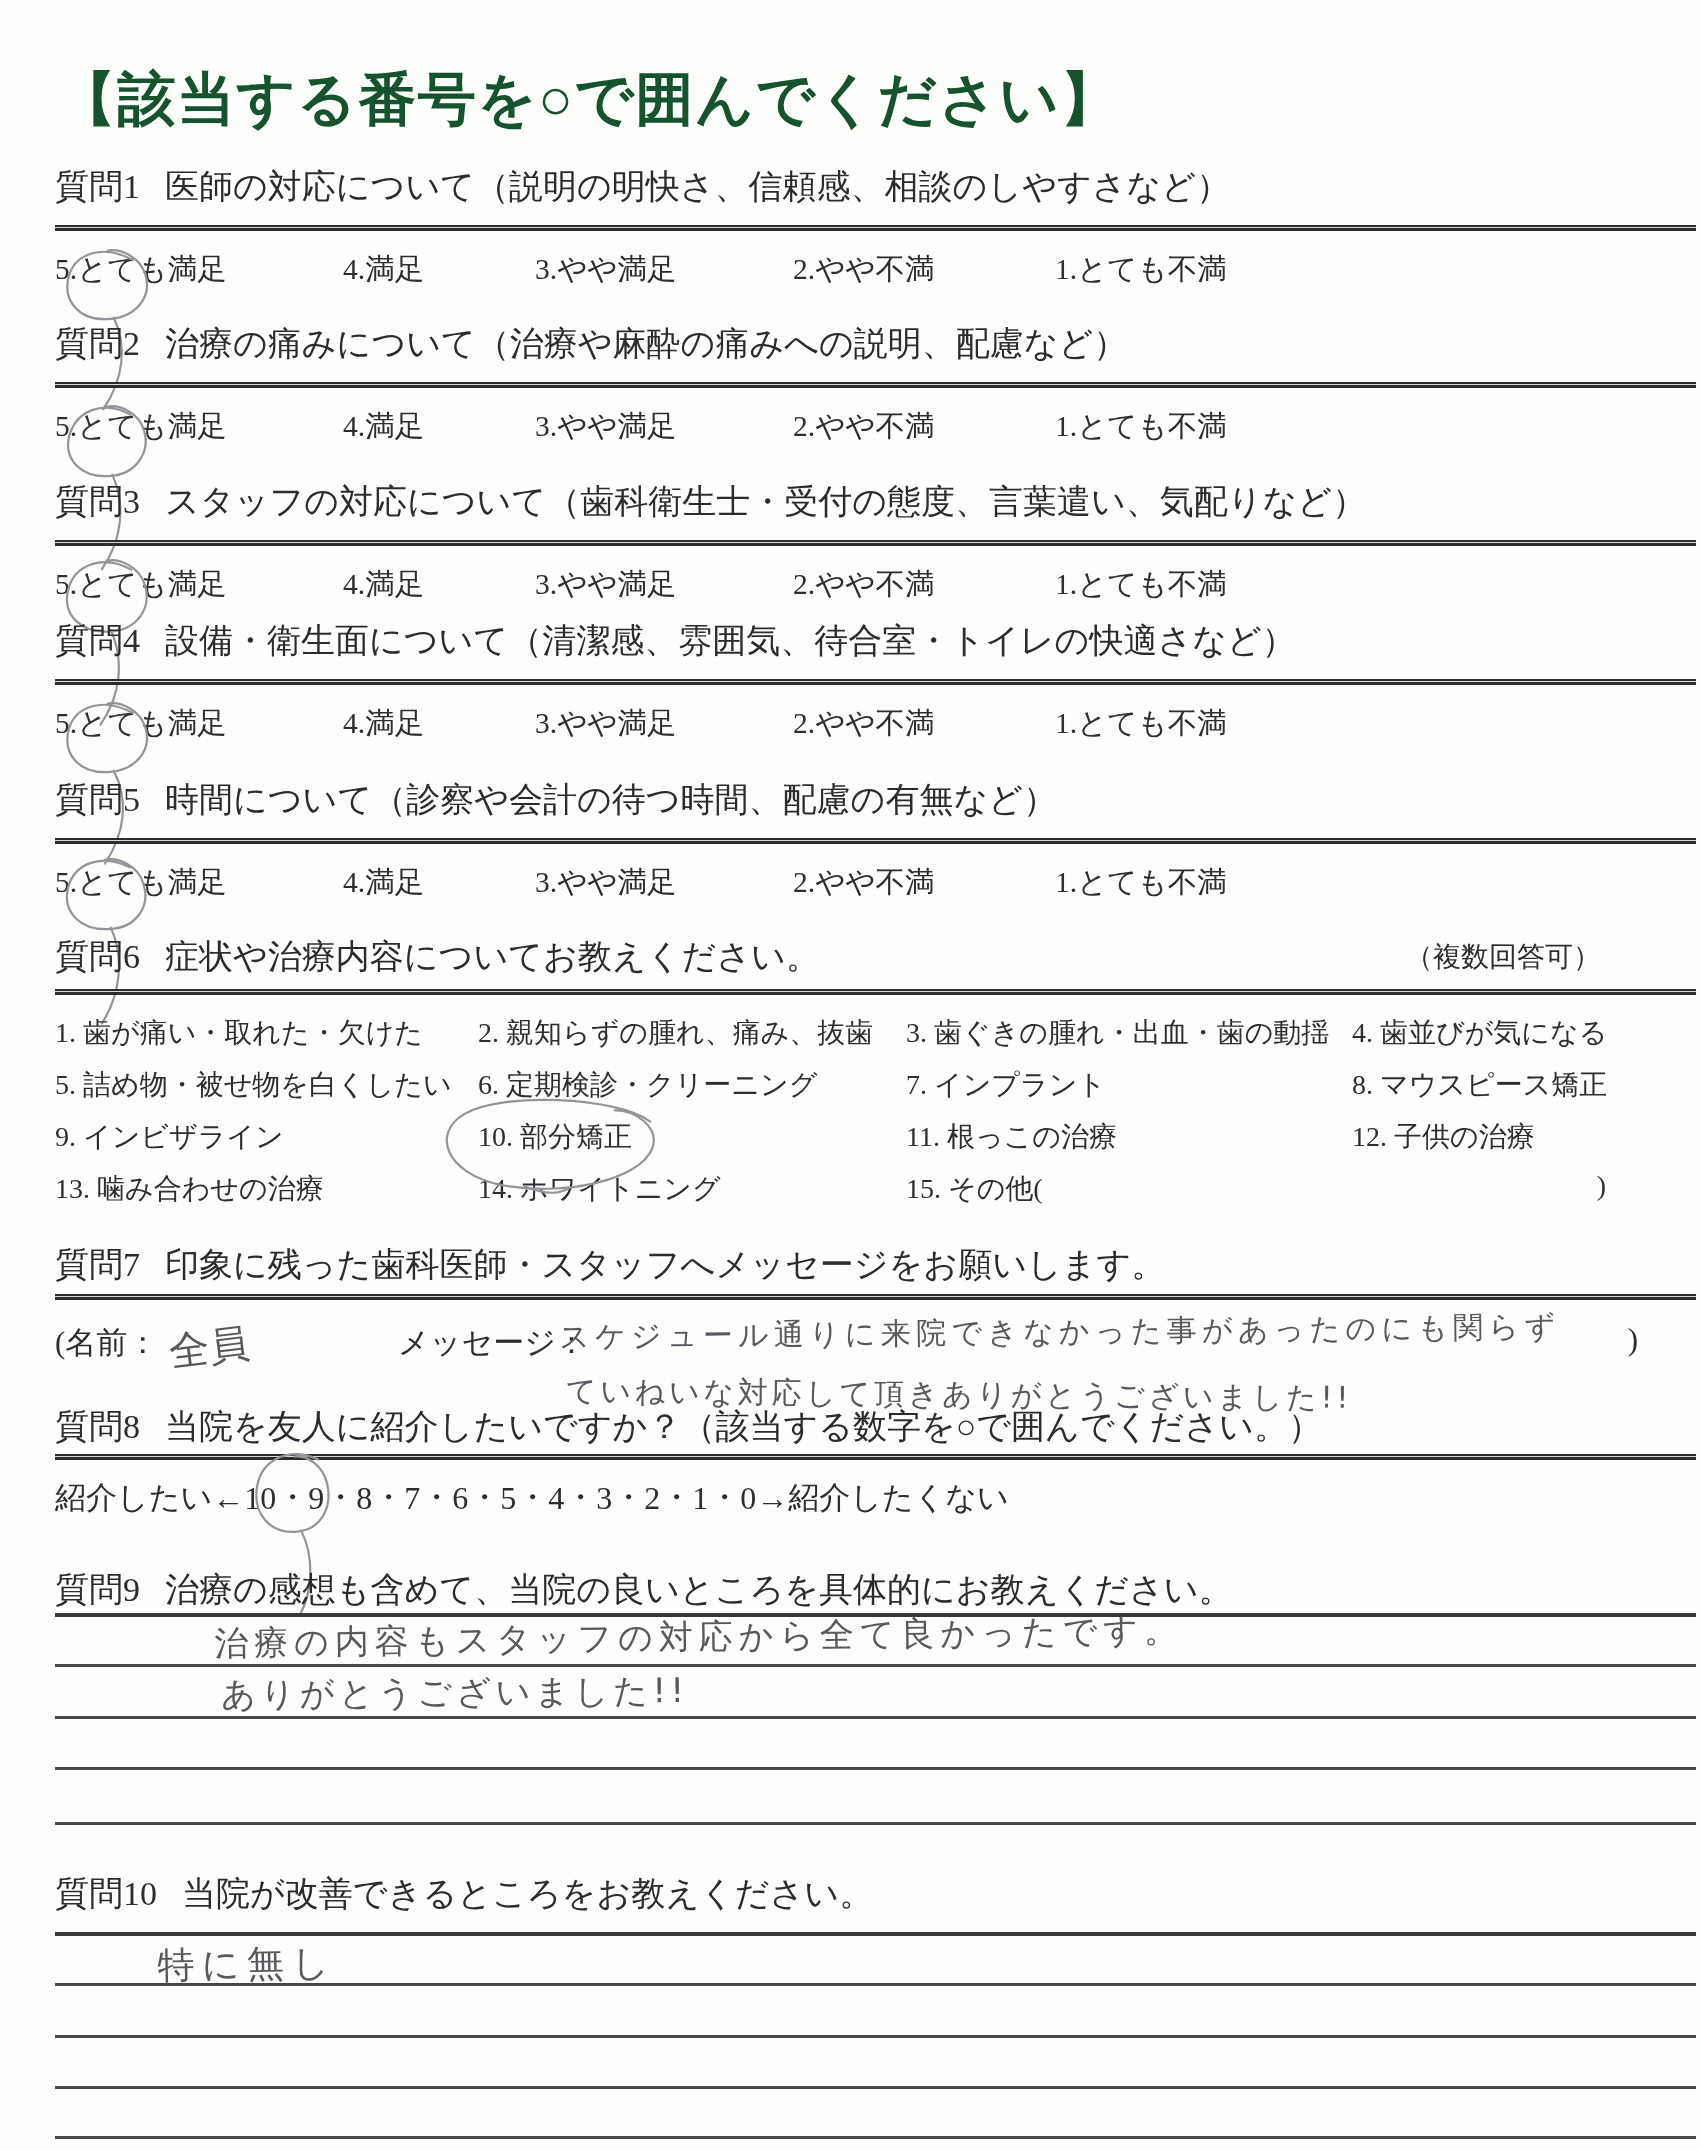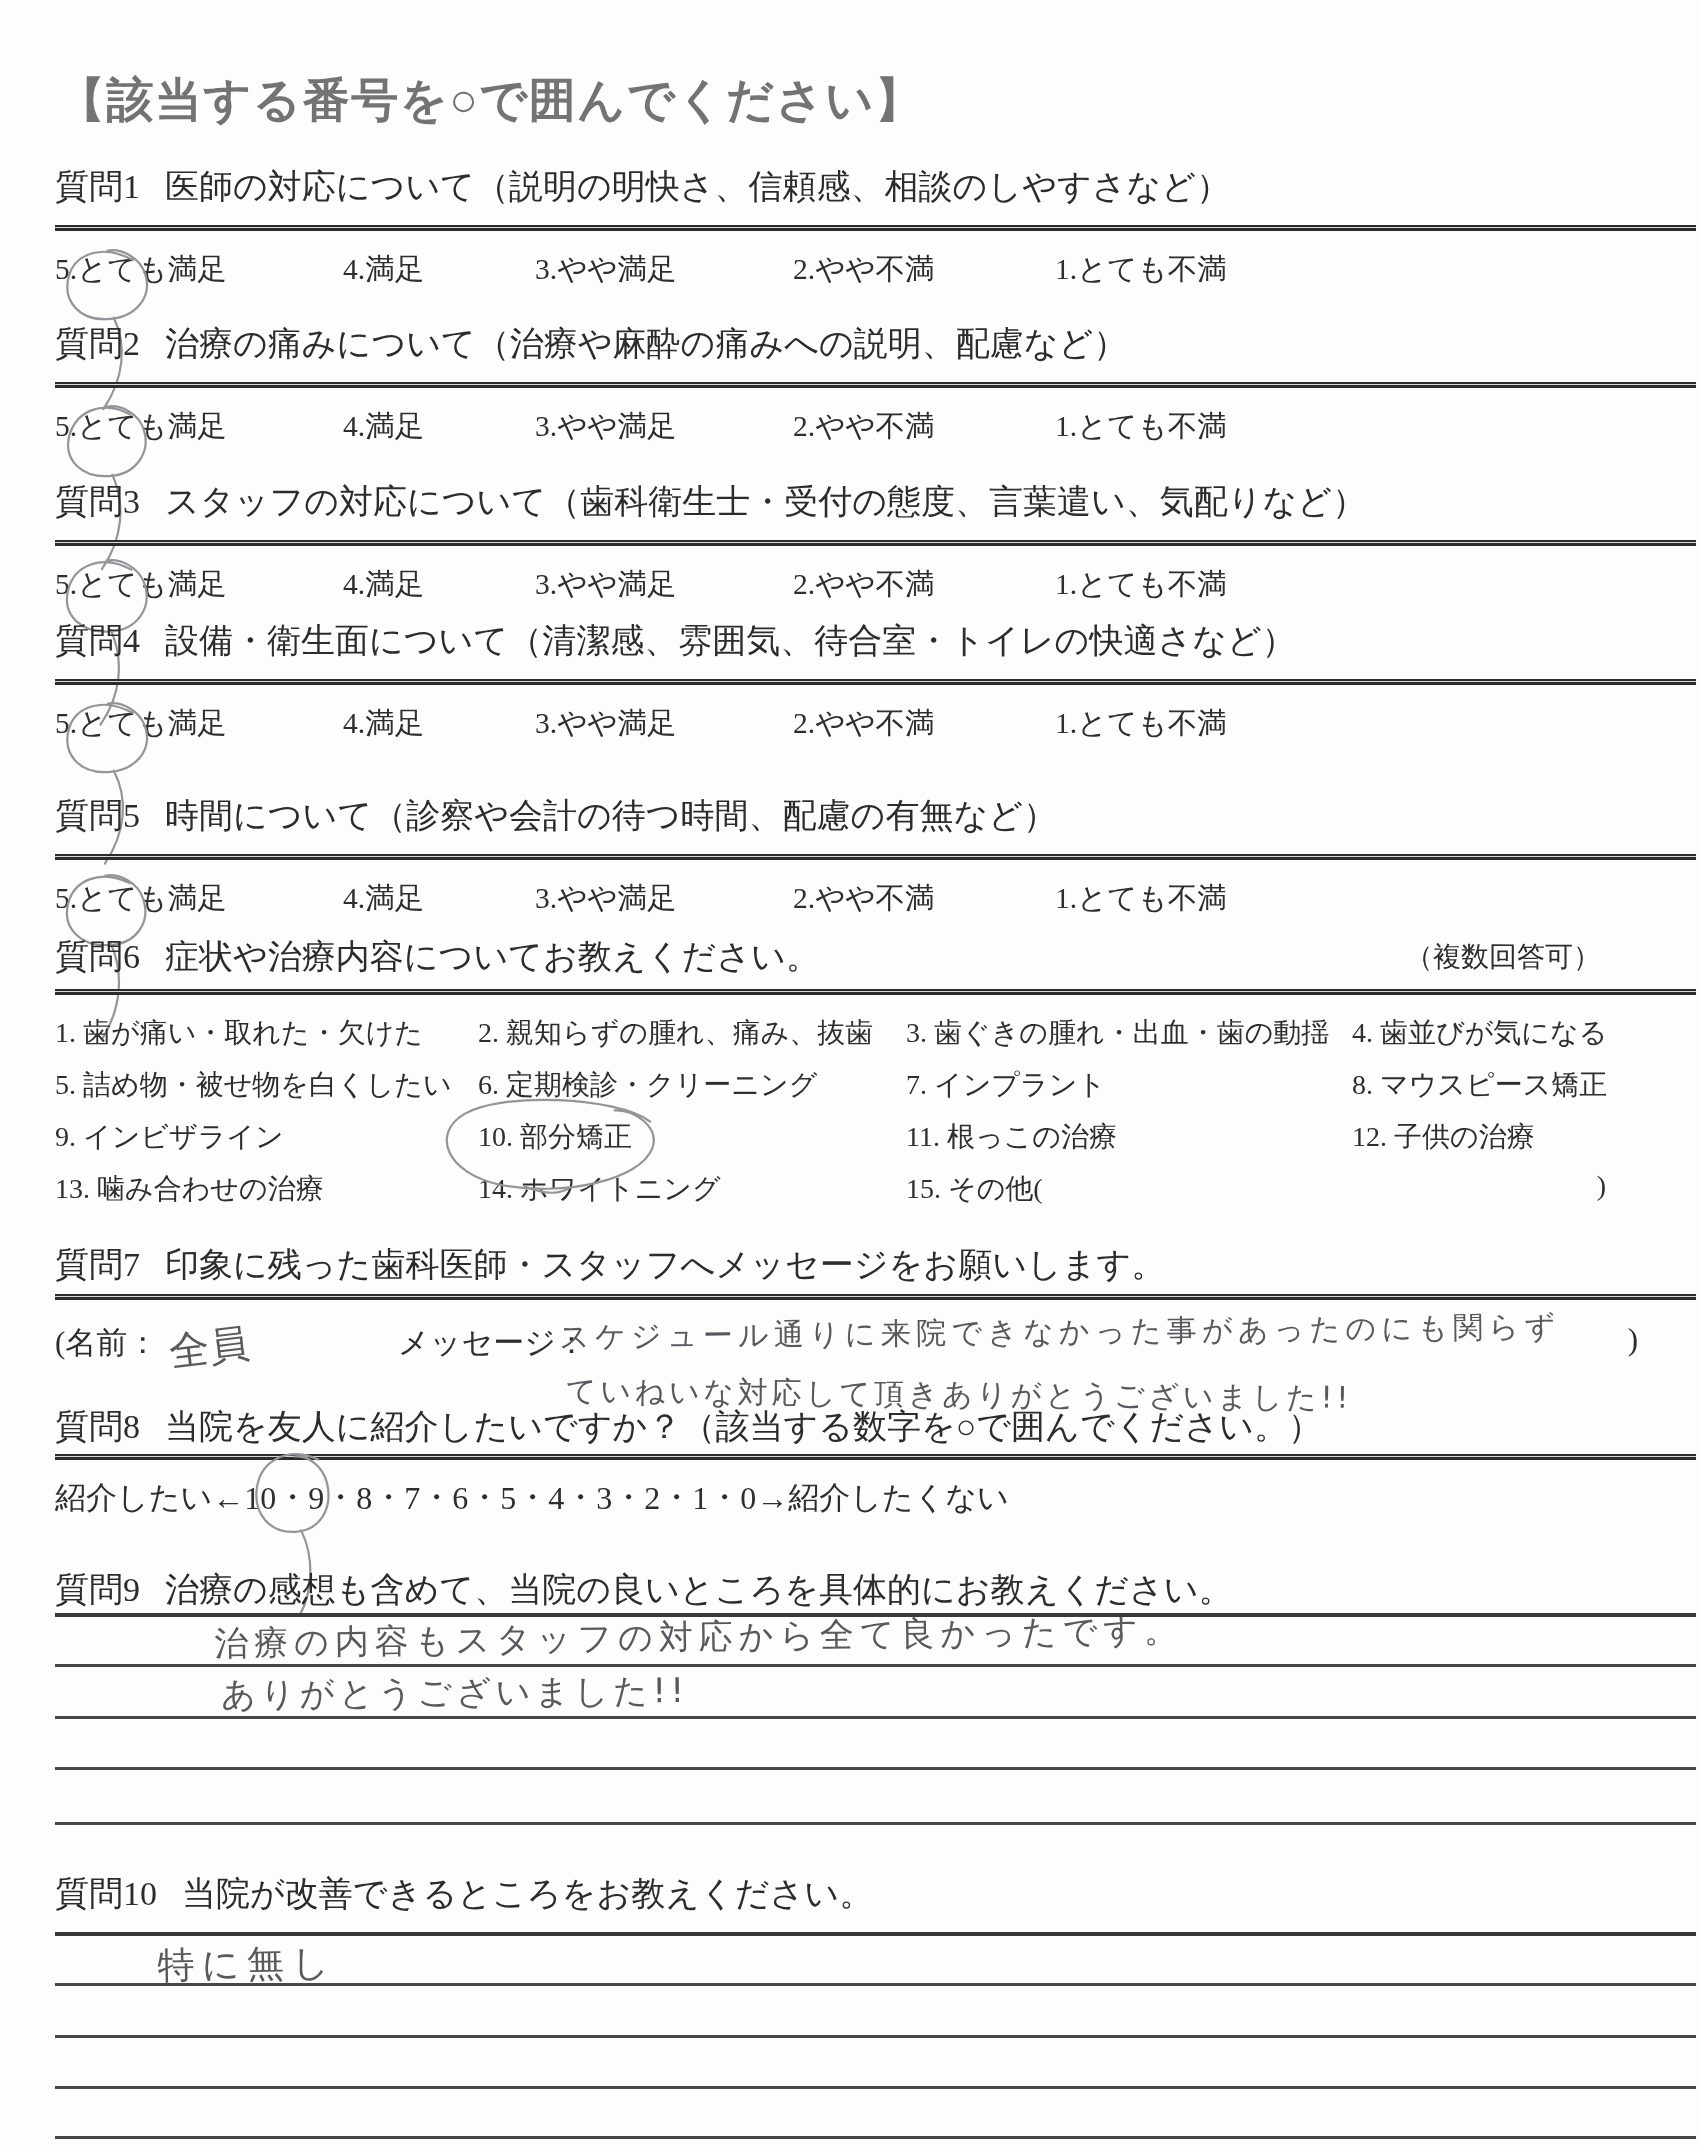--- a/index.html
+++ b/index.html
@@ -9,23 +9,22 @@
     margin:0 auto;
     background:#fdfdfc;
     overflow:hidden;
     font-family:"Liberation Serif","DejaVu Serif",serif;
     color:#2e2e31;
   }
 
   
   .page-title {
     position:absolute; top:61px; left:58px;
-    font-size:47px; font-weight:600; letter-spacing:1.5px;
-    color:#737373;
-    margin-top:8px;
+    font-size:58px; font-weight:600; letter-spacing:1.5px;
+    color:#14532d;
   }
 
   
   .qblock { position:absolute; left:55px; width:1641px; }
   .qtitle { font-size:34px; line-height:41px; color:#2c2c2f; white-space:nowrap; }
   .qlabel { margin-right:25px; }
   .rule {
     margin-top:17.7px; height:5.9px;
     background:linear-gradient(to bottom,#2c2c2f 0 2.2px,#d9d9d6 2.2px 3px,#2c2c2f 3px 5.9px);
   }
@@ -148,21 +147,21 @@
       <span class="opt">3.やや満足</span>
       <span class="opt">2.やや不満</span>
       <span class="opt">1.とても不満</span>
     </div>
     <svg class="mark" style="left:4.4px; top:71px;" width="111" height="177" viewBox="0 0 150 240">
       <path d="M 100 30 C 60 8 22 20 13 52 C 4 86 28 112 66 110 C 104 108 126 80 117 50 C 110 26 84 14 66 17"></path>
       <path d="M 74 108 C 94 146 90 192 62 234"></path>
     </svg>
   </section>
 
-  <section class="qblock" style="top:795px;">
+  <section class="qblock" style="top:779px;">
     <div class="qtitle">
       <span class="qlabel">質問5</span><span>時間について（診察や会計の待つ時間、配慮の有無など）</span>
     </div>
     <div class="rule"></div>
     <div class="opts">
       <span class="opt">5.とても満足</span>
       <span class="opt">4.満足</span>
       <span class="opt">3.やや満足</span>
       <span class="opt">2.やや不満</span>
       <span class="opt">1.とても不満</span>

